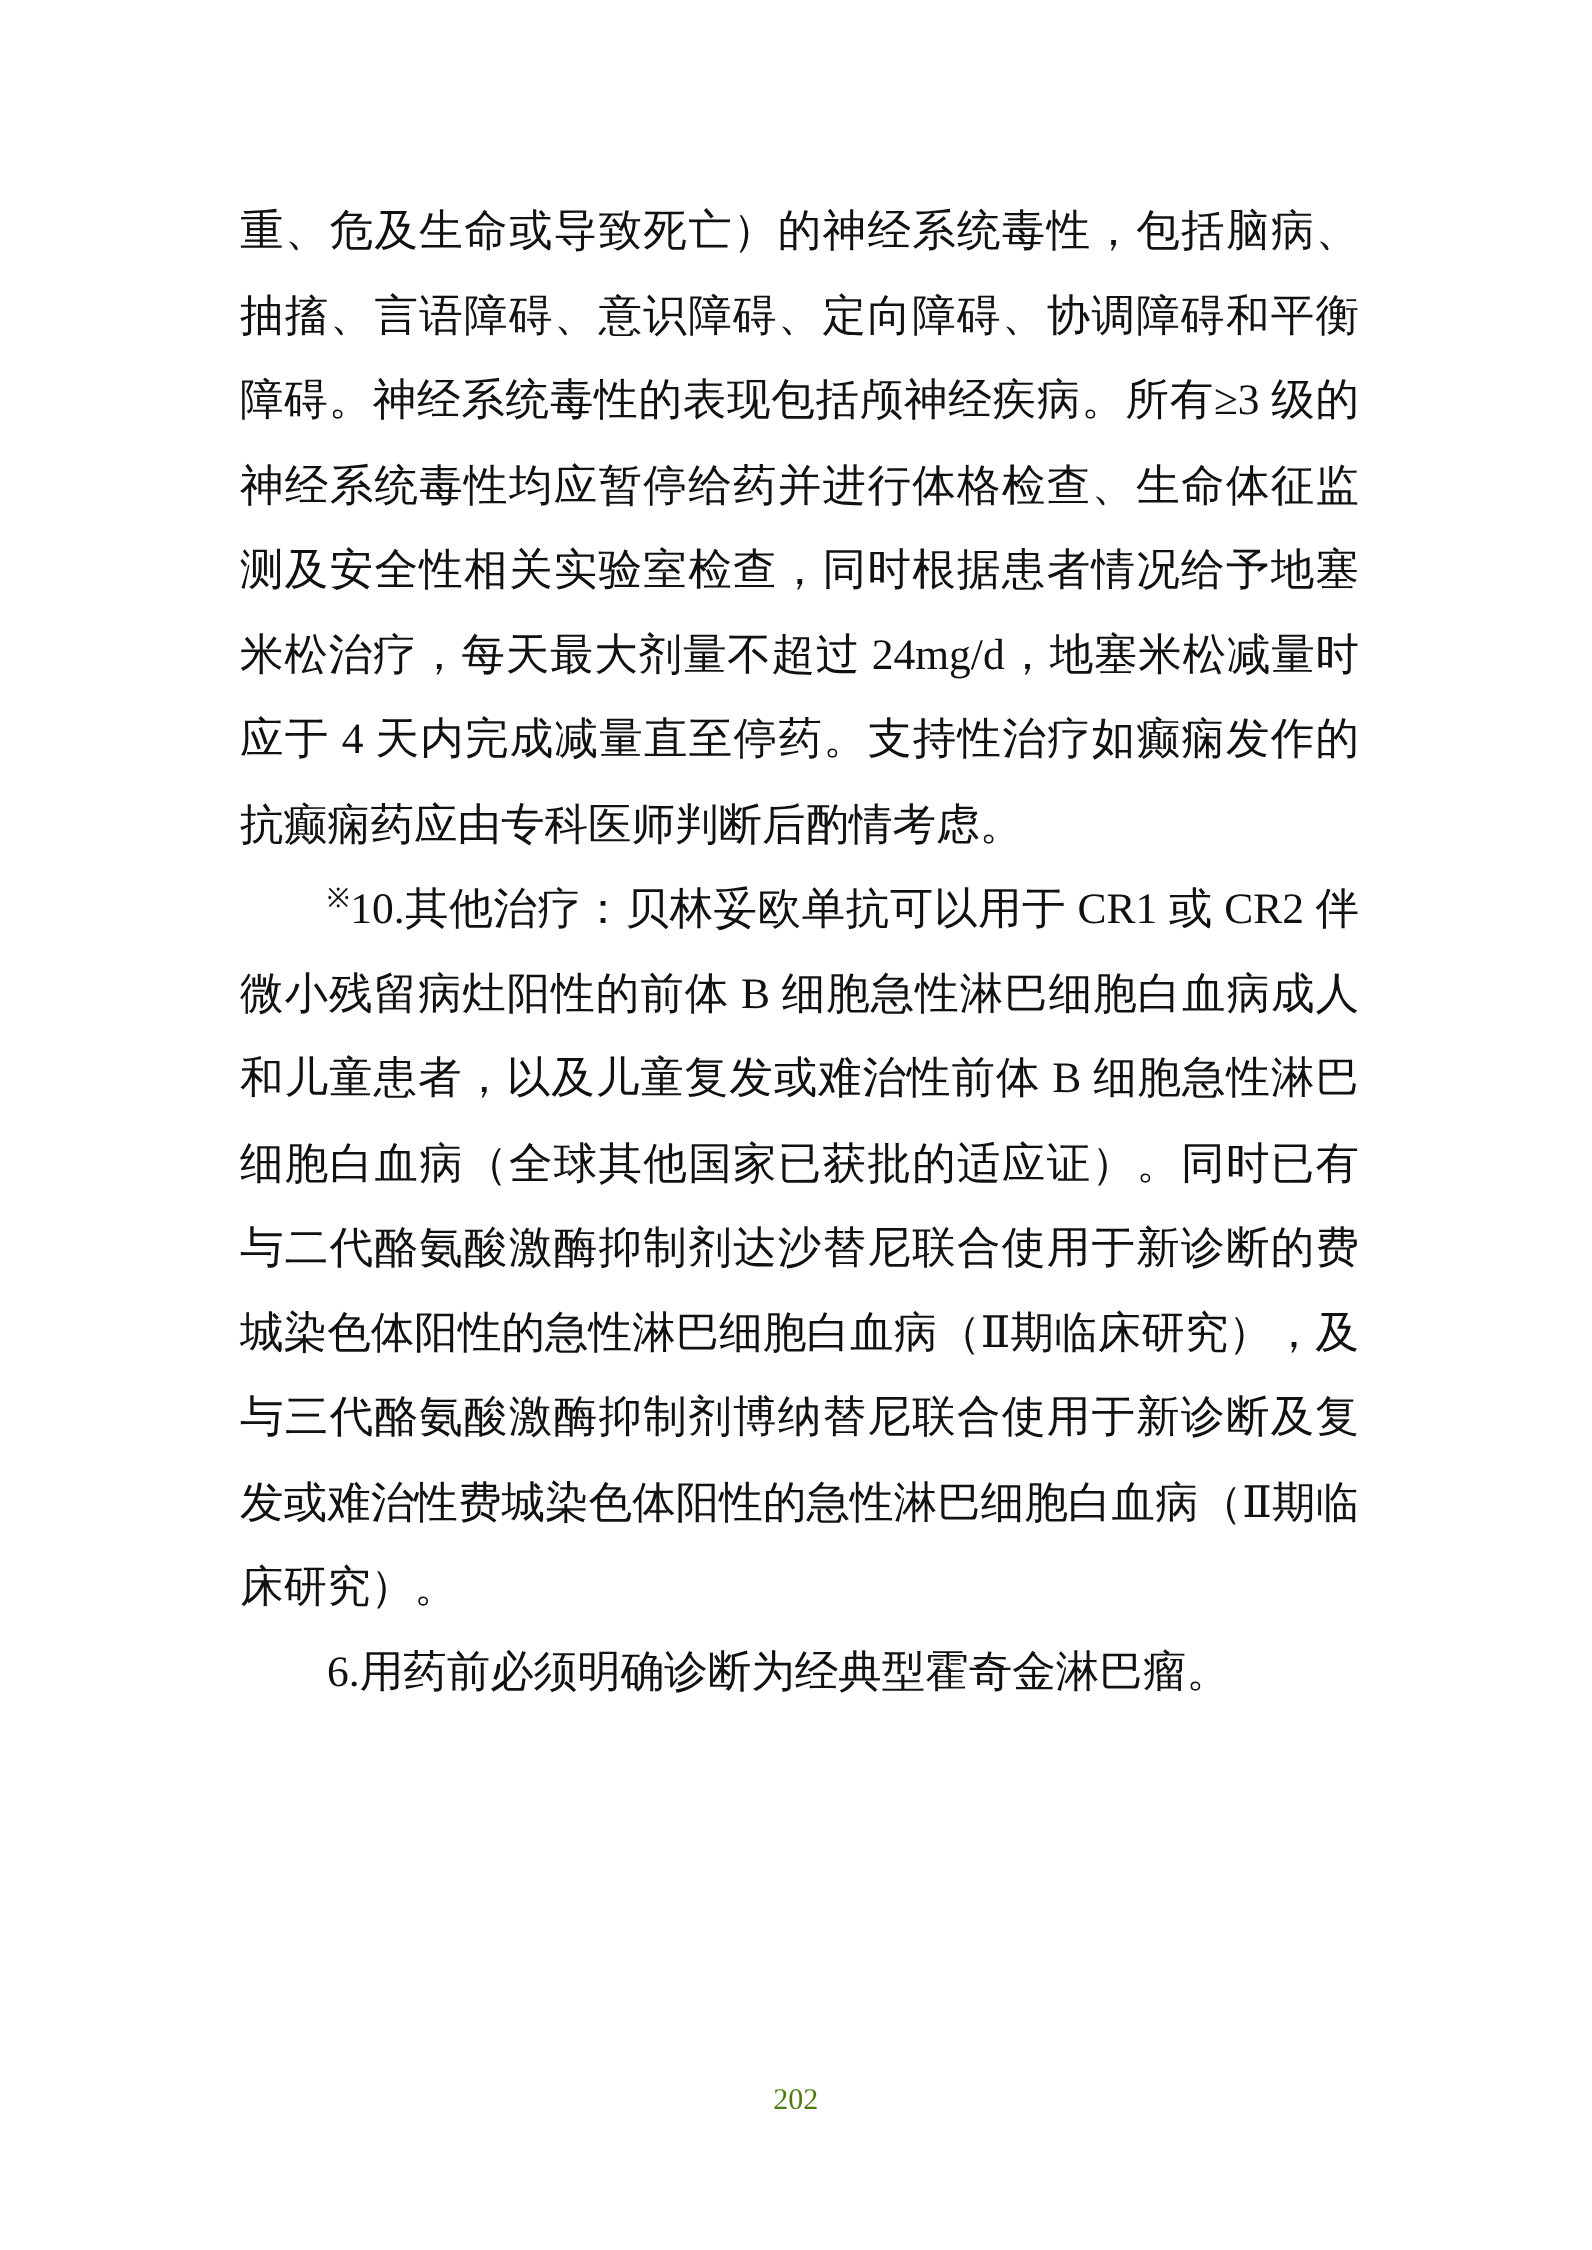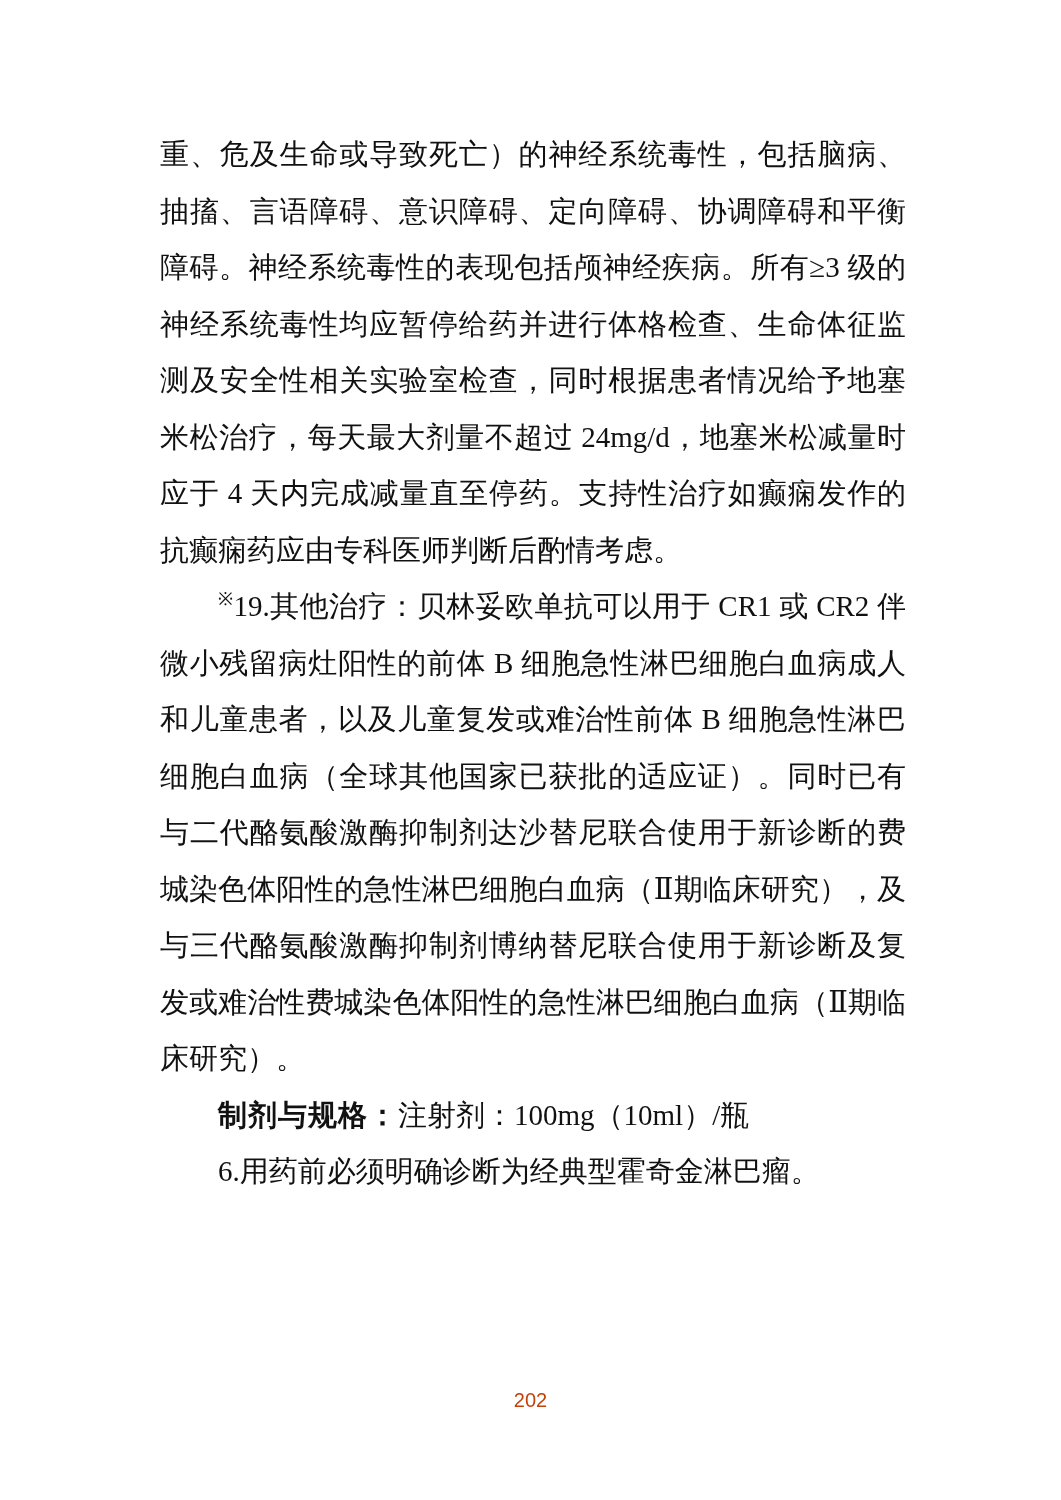--- a/index.html
+++ b/index.html
@@ -52,43 +52,40 @@
     font-family: "Liberation Sans", "DejaVu Sans", sans-serif;
     font-weight: bold;
     letter-spacing: 1px;
   }
   .page-footer {
     position: absolute;
     bottom: 88px;
     left: 0;
     width: 100%;
     text-align: center;
-    font-family: Liberation Sans, sans-serif;
+    font-family: Liberation Serif, serif;
     font-size: 20px;
-    color: #c2410c;
+    color: #4d7c0f;
   }
 </style>
 </head>
 <body>
 
 <div class="page">
   <div class="content">
 
     <p>
       <span>重、危及生命或导致死亡）的神经系统毒性，包括脑病、抽搐、言语障碍、意识障碍、定向障碍、协调障碍和平衡障碍。神经系统毒性的表现包括颅神经疾病。所有≥3 级的神经系统毒性均应暂停给药并进行体格检查、生命体征监测及安全性相关实验室检查，同时根据患者情况给予地塞米松治疗，每天最大剂量不超过 24mg/d，地塞米松减量时应于 4 天内完成减量直至停药。支持性治疗如癫痫发作的抗癫痫药应由专科医师判断后酌情考虑。</span>
     </p>
 
     <p class="indent">
-      <span class="ref-mark">※</span><span>19.其他治疗：贝林妥欧单抗可以用于 CR1 或 CR2 伴微小残留病灶阳性的前体 B 细胞急性淋巴细胞白血病成人和儿童患者，以及儿童复发或难治性前体 B 细胞急性淋巴细胞白血病（全球其他国家已获批的适应证）。同时已有与二代酪氨酸激酶抑制剂达沙替尼联合使用于新诊断的费城染色体阳性的急性淋巴细胞白血病（Ⅱ期临床研究），及与三代酪氨酸激酶抑制剂博纳替尼联合使用于新诊断及复发或难治性费城染色体阳性的急性淋巴细胞白血病（Ⅱ期临床研究）。</span>
+      <span class="ref-mark">※</span><span>10.其他治疗：贝林妥欧单抗可以用于 CR1 或 CR2 伴微小残留病灶阳性的前体 B 细胞急性淋巴细胞白血病成人和儿童患者，以及儿童复发或难治性前体 B 细胞急性淋巴细胞白血病（全球其他国家已获批的适应证）。同时已有与二代酪氨酸激酶抑制剂达沙替尼联合使用于新诊断的费城染色体阳性的急性淋巴细胞白血病（Ⅱ期临床研究），及与三代酪氨酸激酶抑制剂博纳替尼联合使用于新诊断及复发或难治性费城染色体阳性的急性淋巴细胞白血病（Ⅱ期临床研究）。</span>
     </p>
 
 
-    <p class="indent">
-      <span class="bold-label">制剂与规格：</span><span>注射剂：100mg（10ml）/瓶</span>
-    </p>
 
 
 
     <p class="indent">
       <span>6.用药前必须明确诊断为经典型霍奇金淋巴瘤。</span>
     </p>
 
   </div>
 
   <div class="page-footer">

